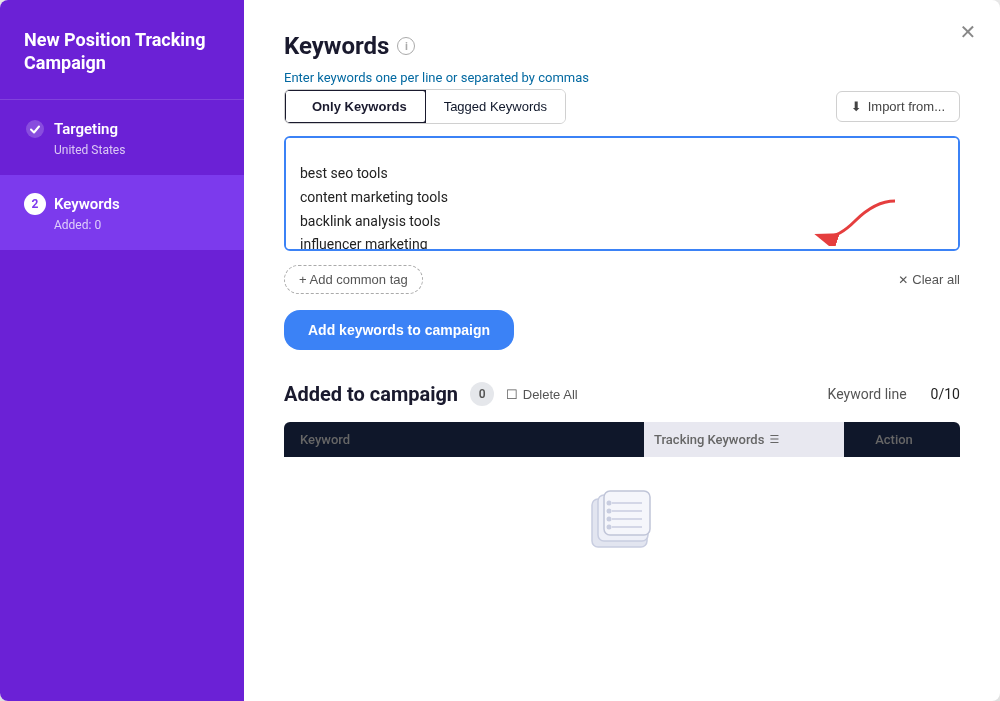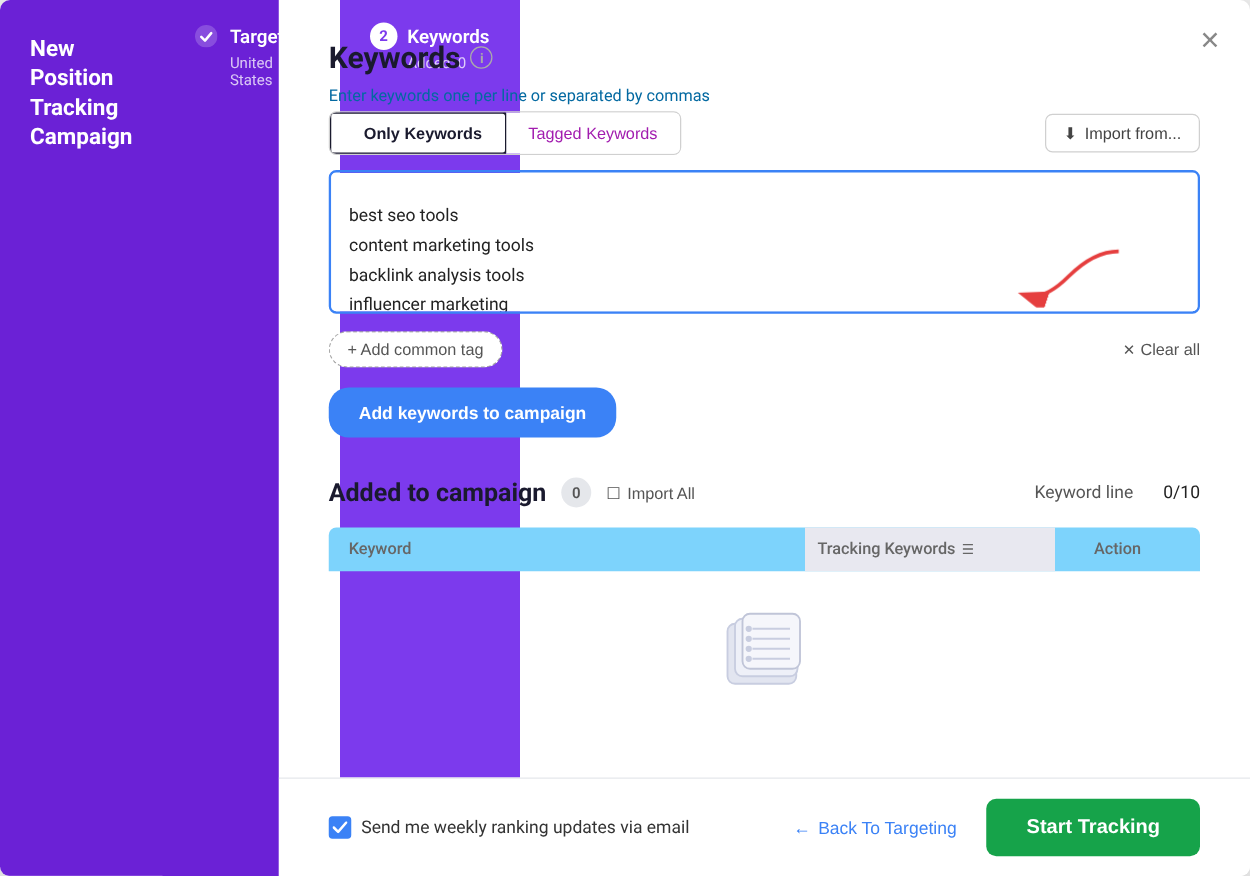--- a/index.html
+++ b/index.html
@@ -16,24 +16,25 @@
       height: 701px;
       display: flex;
       background: #fff;
       border-radius: 8px;
       overflow: hidden;
       box-shadow: 0 4px 24px rgba(0,0,0,0.18);
       position: relative;
     }
     
     .sidebar {
-      width: 223px;
+      width: 244px;
       background: #6b21d6;
       color: #fff;
       display: flex;
+      flex-direction: column;
       padding: 0;
       flex-shrink: 0;
     }
     .sidebar-title {
       padding: 28px 24px 24px 24px;
       font-size: 18px;
       font-weight: 700;
       line-height: 1.3;
       color: #fff;
       border-bottom: 1px solid rgba(255,255,255,0.15);
@@ -155,21 +156,21 @@
       border-radius: 6px;
       overflow: hidden;
     }
     .tab-btn {
       padding: 8px 18px;
       font-size: 13px;
       font-weight: 500;
       cursor: pointer;
       border: none;
       background: #fff;
-      color: #a21caf;
+      color: #0f172a;
       outline: none;
     }
     .tab-btn.active {
       background: #fff;
       color: #1a1a2e;
       font-weight: 600;
       border: 2px solid #1a1a2e;
       border-radius: 4px;
       margin: -1px;
       padding-left: 26px;
@@ -282,21 +283,21 @@
       font-size: 14px;
       color: #555;
     }
     .keyword-limit-value {
       font-size: 14px;
       font-weight: 400;
       color: #222;
     }
     .table-header {
       display: flex;
-      background: #7dd3fc;
+      background: #0f172a;
       border-radius: 6px 6px 0 0;
       padding: 10px 16px;
     }
     .th-keyword {
       flex: 1;
       font-size: 13px;
       color: #666;
       font-weight: 500;
     }
     .th-tracking {
@@ -476,21 +477,21 @@
       
       <button class="add-keywords-btn">Add keywords to campaign</button>
 
       
       <div class="campaign-section">
         <div class="campaign-header">
           <span class="campaign-title">Added to campaign</span>
           <div class="count-badge">0</div>
           <button class="delete-all-btn">
             <span style="font-size:13px;">☐</span>
-            <span>Import All</span>
+            <span>Delete All</span>
           </button>
           <div class="keyword-limit-row">
             <span>Keyword line</span>
             <span class="keyword-limit-value">0/10</span>
           </div>
         </div>
 
         <div class="table-header">
           <div class="th-keyword">Keyword</div>
           <div class="th-tracking">
@@ -511,31 +512,14 @@
             <line x1="30" y1="40" x2="60" y2="40" stroke="#c8cde0" stroke-width="1.5"></line>
             <circle cx="27" cy="16" r="2.5" fill="#c8cde0"></circle>
             <circle cx="27" cy="24" r="2.5" fill="#c8cde0"></circle>
             <circle cx="27" cy="32" r="2.5" fill="#c8cde0"></circle>
             <circle cx="27" cy="40" r="2.5" fill="#c8cde0"></circle>
           </svg>
         </div>
       </div>
     </div>
 
-    <div class="footer">
-      <div class="checkbox-row">
-        <div class="checkbox-styled">
-          <svg width="12" height="10" viewBox="0 0 12 10">
-            <path d="M1 5l3.5 3.5L11 1" stroke="#fff" stroke-width="2" fill="none" stroke-linecap="round" stroke-linejoin="round"></path>
-          </svg>
-        </div>
-        <span>Send me weekly ranking updates via email</span>
-      </div>
-      <div class="footer-actions">
-        <button class="back-btn">
-          <span>←</span>
-          <span>Back To Targeting</span>
-        </button>
-        <button class="start-btn">Start Tracking</button>
-      </div>
-    </div>
   </div>
 </div>
 
 </body></html>

